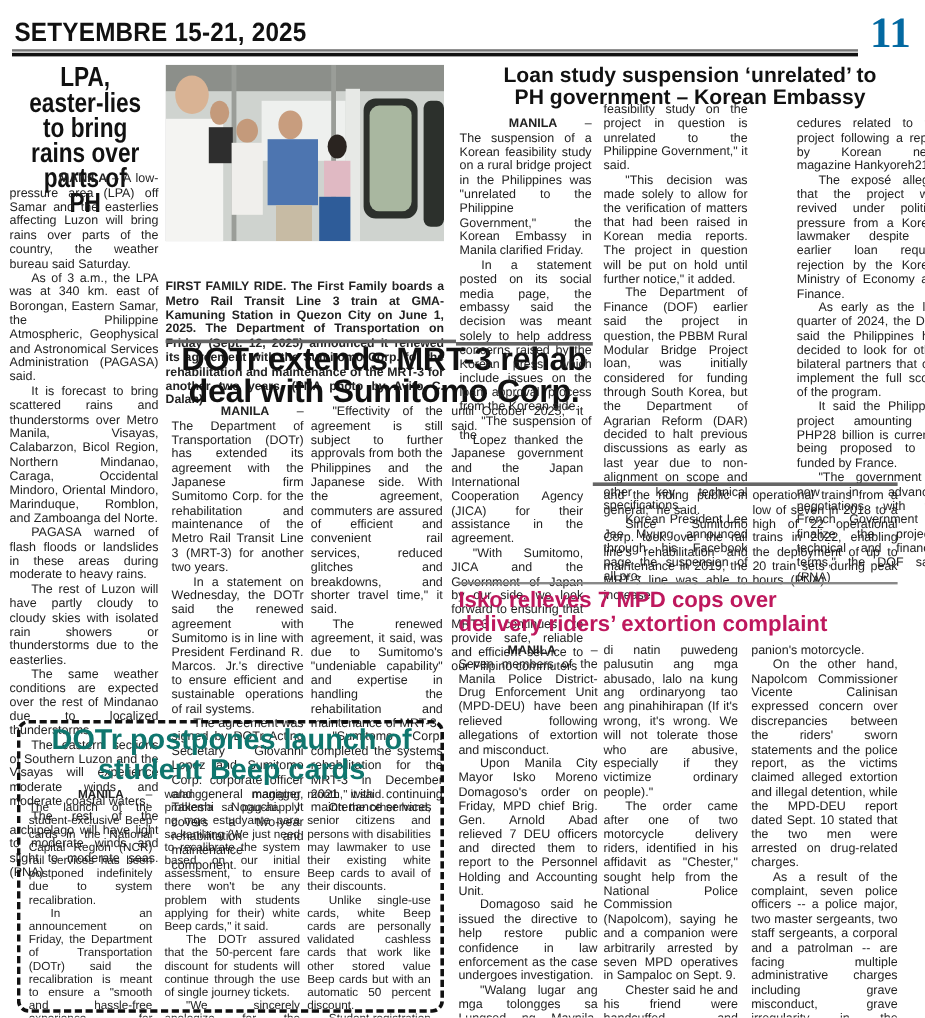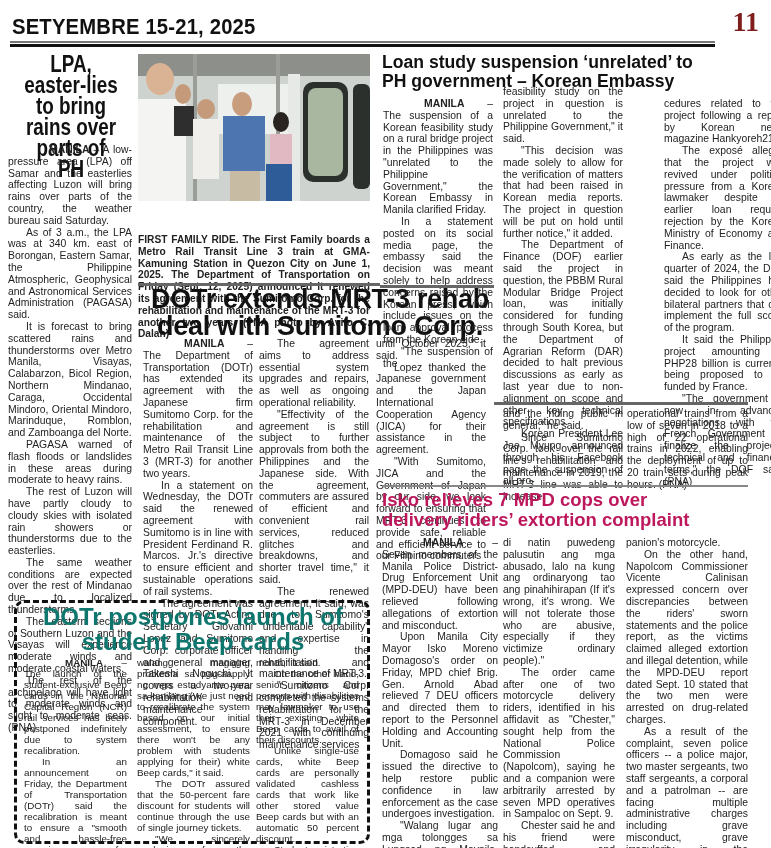--- a/index.html
+++ b/index.html
@@ -3,21 +3,21 @@
 <meta charset="utf-8">
 <style>
   * { box-sizing: border-box; margin: 0; padding: 0; }
   html, body { width: 771px; height: 848px; background: #fff; overflow: hidden; }
   body { position: relative; font-family: "Liberation Sans", sans-serif; color: #1a1a1a; }
 
   .abs { position: absolute; }
 
   
   .masthead-title { left: 12px; top: 14px; font-family: "Liberation Sans", sans-serif; font-weight: 700; font-size: 22px; letter-spacing: 0.2px; transform: scaleX(0.92); transform-origin: left; color: #111; }
-  .page-num { right: 12px; top: 6px; font-family: "Liberation Serif", serif; font-weight: 700; font-size: 28px; color: #7f1d1d; }
+  .page-num { right: 12px; top: 6px; font-family: "Liberation Serif", serif; font-weight: 700; font-size: 36px; color: #0369a1; }
   .mast-rule-1 { left: 10px; top: 41px; width: 705px; height: 2px; background: #777; }
   .mast-rule-2 { left: 10px; top: 44px; width: 705px; height: 3px; background: #111; }
 
   .col { position: absolute; font-size: 10.4px; line-height: 11.8px; text-align: justify; color: #222; }
   .col p { text-indent: 18px; }
   .col p.noind { text-indent: 0; }
   .lead { font-weight: 700; padding-left: 23px; }
 
   
   .lpa-head { left: 10px; top: 54px; width: 122px; text-align: center; font-family: "Liberation Sans", sans-serif; font-weight: 700; font-size: 23px; line-height: 21px; transform: scaleX(0.82); transform-origin: center top; color: #111; }
@@ -28,21 +28,21 @@
   .caption { left: 138px; top: 202px; width: 232px; font-size: 10.2px; line-height: 11.8px; font-weight: 700; text-align: justify; color: #222; margin-top: 32px; }
 
   
   .mrt-rule { left: 138px; top: 283px; width: 242px; height: 3px; background: #666; }
   .mrt-head { left: 140px; top: 286px; width: 360px; font-family: "Liberation Sans", sans-serif; font-weight: 900; font-size: 27px; line-height: 27px; text-align: center; color: #111; letter-spacing: -0.3px; }
   .mrt-c1 { left: 143px; top: 338px; width: 110px; }
   .mrt-c2 { left: 259px; top: 338px; width: 110px; }
   .mrt-c3 { left: 376px; top: 338px; width: 110px; }
 
   
-  .kor-head { left: 382px; top: 53px; width: 386px; font-family: "Liberation Sans", sans-serif; font-weight: 900; font-size: 17.6px; line-height: 19px; color: #111; }
+  .kor-head { left: 382px; top: 53px; width: 386px; font-family: "Liberation Sans", sans-serif; font-weight: 900; font-size: 17.6px; line-height: 19px; text-align: center; color: #111; }
   .kor-c1 { left: 383px; top: 98px; width: 110px; }
   .kor-c2 { left: 503px; top: 86px; width: 120px; }
   .kor-c3 { left: 664px; top: 98px; width: 121px; }
   .kor-rule { left: 380px; top: 285px; width: 114px; height: 3px; background: #666; }
 
   .mid-rule { left: 494px; top: 402px; width: 254px; height: 3px; background: #666; }
   .mrt-c4 { left: 503px; top: 408px; width: 120px; }
   .mrt-c5 { left: 627px; top: 408px; width: 121px; }
 
   
@@ -113,21 +113,20 @@
 <div class="abs mrt-head">
   <div>DOTr extends MRT-3 rehab</div>
   <div>deal with Sumitomo Corp.</div>
 </div>
 <div class="col mrt-c1">
     <p><span class="lead">MANILA</span><span> – The Department of Transportation (DOTr) has extended its agreement with the Japanese firm Sumitomo Corp. for the rehabilitation and maintenance of the Metro Rail Transit Line 3 (MRT-3) for another two years.</span></p>
     <p><span>In a statement on Wednesday, the DOTr said the renewed agreement with Sumitomo is in line with President Ferdinand R. Marcos. Jr.'s directive to ensure efficient and sustainable operations of rail systems.</span></p>
     <p><span>The agreement was signed by DOTr Acting Secretary Giovanni Lopez and Sumitomo Corp. corporate officer and general manager, Takeshi Noguchi. It covers a two-year rehabilitation and maintenance component.</span></p>
   </div>
 <div class="col mrt-c2">
-    <p><span>The agreement aims to address essential system upgrades and repairs, as well as ongoing operational reliability.</span></p>
     <p><span>"Effectivity of the agreement is still subject to further approvals from both the Philippines and the Japanese side. With the agreement, commuters are assured of efficient and convenient rail services, reduced glitches and breakdowns, and shorter travel time," it said.</span></p>
     <p><span>The renewed agreement, it said, was due to Sumitomo's "undeniable capability" and expertise in handling the rehabilitation and maintenance of MRT-3.</span></p>
     <p><span>"Sumitomo Corp. completed the systems rehabilitation for the MRT-3 in December 2021 with continuing maintenance services</span></p>
   </div>
 <div class="col mrt-c3">
     <p class="noind"><span>until October 2025," it said.</span></p>
     <p><span>Lopez thanked the Japanese government and the Japan International Cooperation Agency (JICA) for their assistance in the agreement.</span></p>
     <p><span>"With Sumitomo, JICA and the Government of Japan by our side, we look forward to ensuring that MRT-3 continues to provide safe, reliable and efficient service to our Filipino commuters</span></p>
   </div>
 

